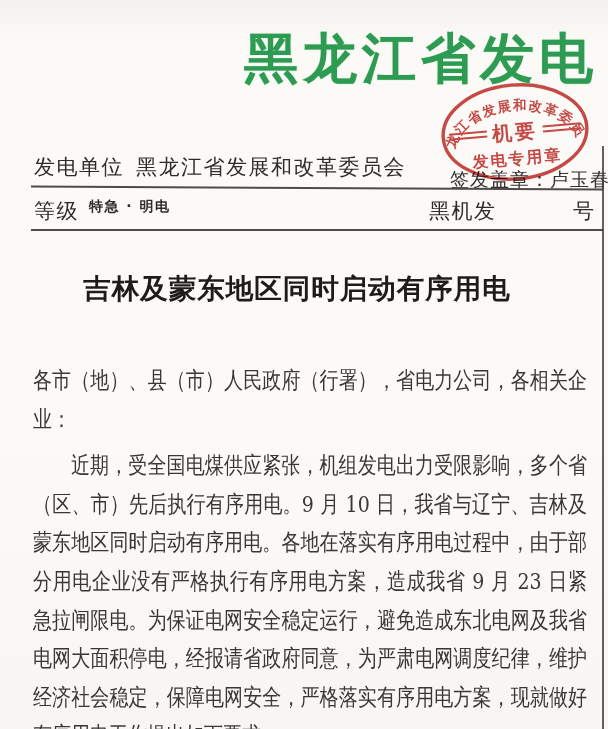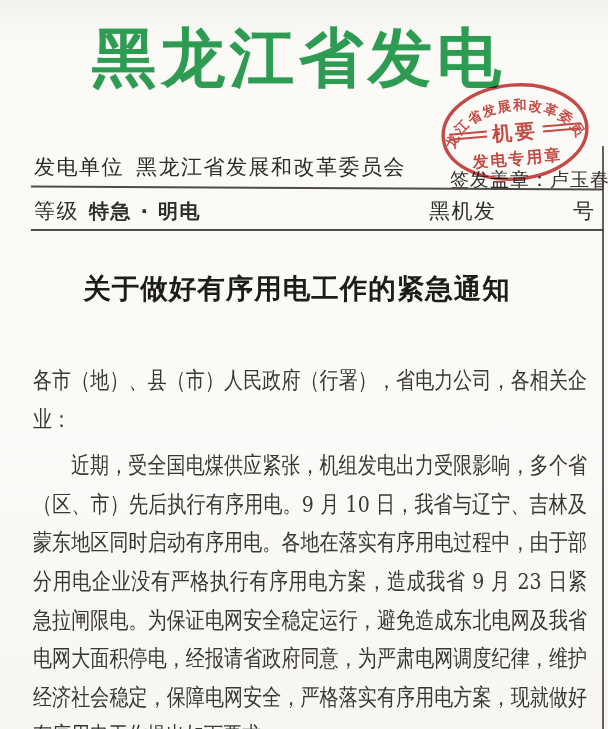--- a/index.html
+++ b/index.html
@@ -6,39 +6,39 @@
   body{
     width:608px;height:729px;overflow:hidden;position:relative;
     font-family:"DejaVu Serif", serif;
     background:linear-gradient(180deg,#f3f2ef 0%,#fbfaf7 6%,#fbfaf8 60%,#f7f6f3 100%);
   }
   .page{position:absolute;inset:0;}
 
   
   .masthead{
     position:absolute;top:4px;left:0;right:10px;
-    text-align:center;
-    font-size:64px;line-height:108px;font-weight:bold;
+    text-align:right;
+    font-size:54px;line-height:108px;font-weight:bold;
     letter-spacing:5px;
     color:#2d9b51;
     text-shadow:0 0 1px rgba(45,155,81,.55);
     white-space:nowrap;
   }
 
   
   .meta-row1{position:absolute;left:34px;top:153px;font-size:21px;color:#2e2c2a;letter-spacing:1.5px;white-space:nowrap;text-align:right;}
   .meta-row1 .gap{display:inline-block;width:12px;}
   .sign{position:absolute;left:450px;top:167px;font-size:19px;color:#343230;letter-spacing:1px;white-space:nowrap;}
   .rule{position:absolute;left:31px;width:572px;height:2px;background:#2f2d2b;opacity:.85;}
   .rule1{top:187px;transform:rotate(.3deg);}
   .rule2{top:229px;}
   .meta-row2{position:absolute;left:0;top:197px;width:576px;height:30px;font-size:21px;color:#2e2c2a;}
   .meta-row2 span{position:absolute;white-space:nowrap;letter-spacing:1.5px;}
   .m-level-label{left:34px;}
-  .m-level{left:89px;font-weight:bold;letter-spacing:4px;font-family:"DejaVu Sans",sans-serif;font-size:20px;top:1px;}
+  .m-level{left:89px;font-weight:bold;letter-spacing:4px;font-family:"DejaVu Sans",sans-serif;font-size:14px;top:1px;}
   .m-docno{left:239px;}
   .m-serial{left:429px;}
   .m-serial-suffix{left:573px;}
 
   
   .edge{position:absolute;left:602px;top:146px;width:2px;height:583px;background:#3c3a38;opacity:.8;}
 
   
   .seal{
     position:absolute;left:436px;top:79px;width:158px;height:106px;
@@ -87,21 +87,21 @@
     <span class="m-level-label">等级</span>
     <span class="m-level">特急 · 明电</span>
     <span class="m-serial">黑机发</span>
     <span class="m-serial-suffix">号</span>
   </div>
 
   <div class="rule rule2"></div>
 
   <div class="edge"></div>
 
-  <h1 class="doc-title">关于做好有序用电工作的紧急通知</h1>
+  <h1 class="doc-title">吉林及蒙东地区同时启动有序用电</h1>
 
   <div class="body">
     <p class="salutation">各市（地）、县（市）人民政府（行署），省电力公司，各相关企业：</p>
     <p class="para">近期，受全国电煤供应紧张，机组发电出力受限影响，多个省（区、市）先后执行有序用电。9 月 10 日，我省与辽宁、吉林及蒙东地区同时启动有序用电。各地在落实有序用电过程中，由于部分用电企业没有严格执行有序用电方案，造成我省 9 月 23 日紧急拉闸限电。为保证电网安全稳定运行，避免造成东北电网及我省电网大面积停电，经报请省政府同意，为严肃电网调度纪律，维护经济社会稳定，保障电网安全，严格落实有序用电方案，现就做好有序用电工作提出如下要求：</p>
   </div>
 
   <div class="seal">
     <svg viewBox="0 0 158 106" width="158" height="106">
       <ellipse cx="79" cy="53" rx="72" ry="47" fill="none" stroke="#c5403c" stroke-width="3.4"></ellipse>
       <path id="sealArc" d="M 17 71 A 62 40 0 1 1 141 71" fill="none"></path>

